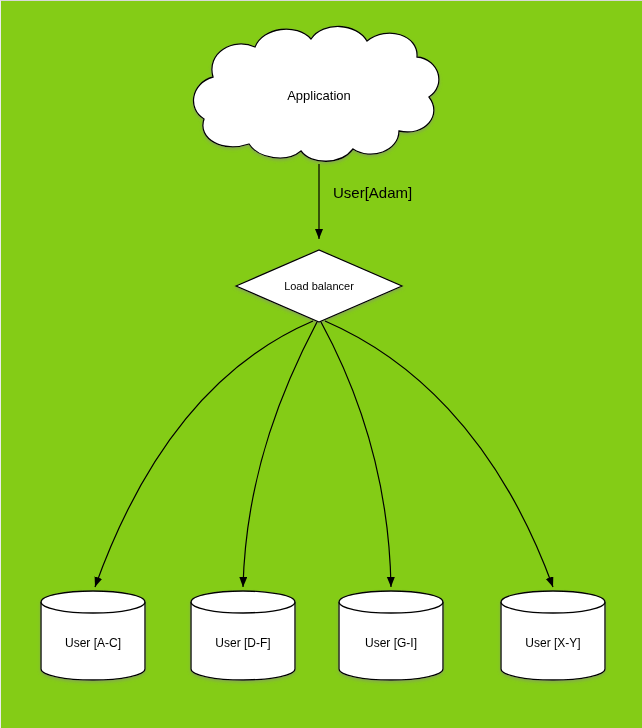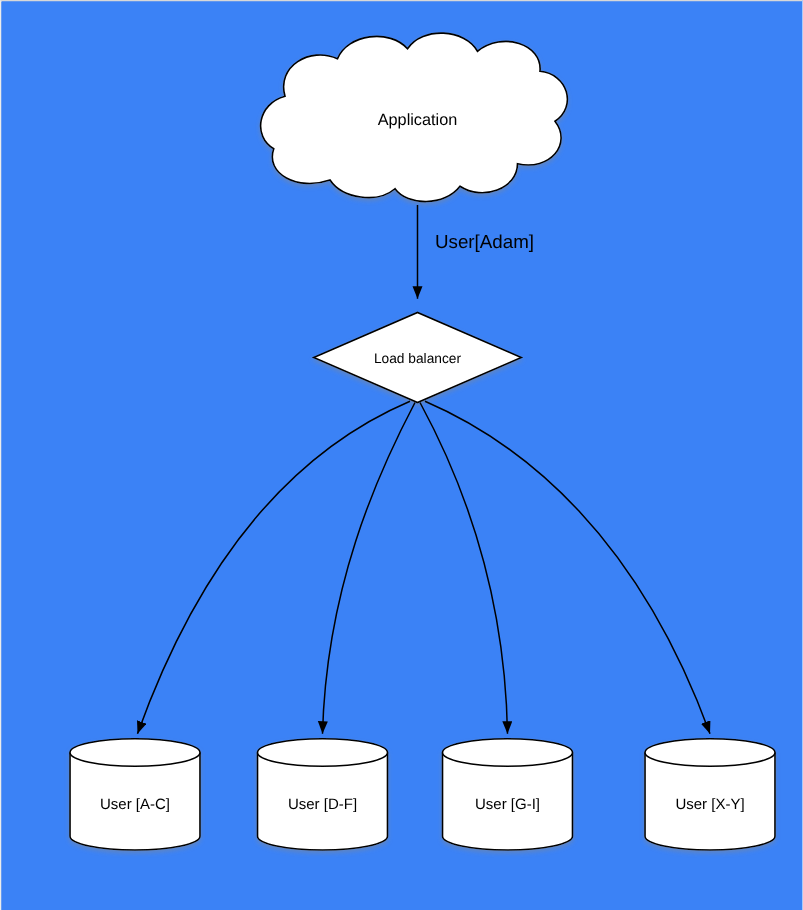--- a/index.html
+++ b/index.html
@@ -4,26 +4,25 @@
 <style>
   html, body {
     margin: 0;
     padding: 0;
     background: #ffffff;
   }
   .canvas {
     position: relative;
     width: 642px;
     height: 728px;
-    background: #3b82f6;
+    background: #84cc16;
     border-top: 1px solid #d8d8d8;
     border-left: 1px solid #ececec;
     box-sizing: border-box;
     overflow: hidden;
-    padding-left: 15px;
   }
   svg { display: block; }
   .shape {
     fill: #ffffff;
     stroke: #000000;
     stroke-width: 1.3;
   }
   .edge {
     fill: none;
     stroke: #000000;

